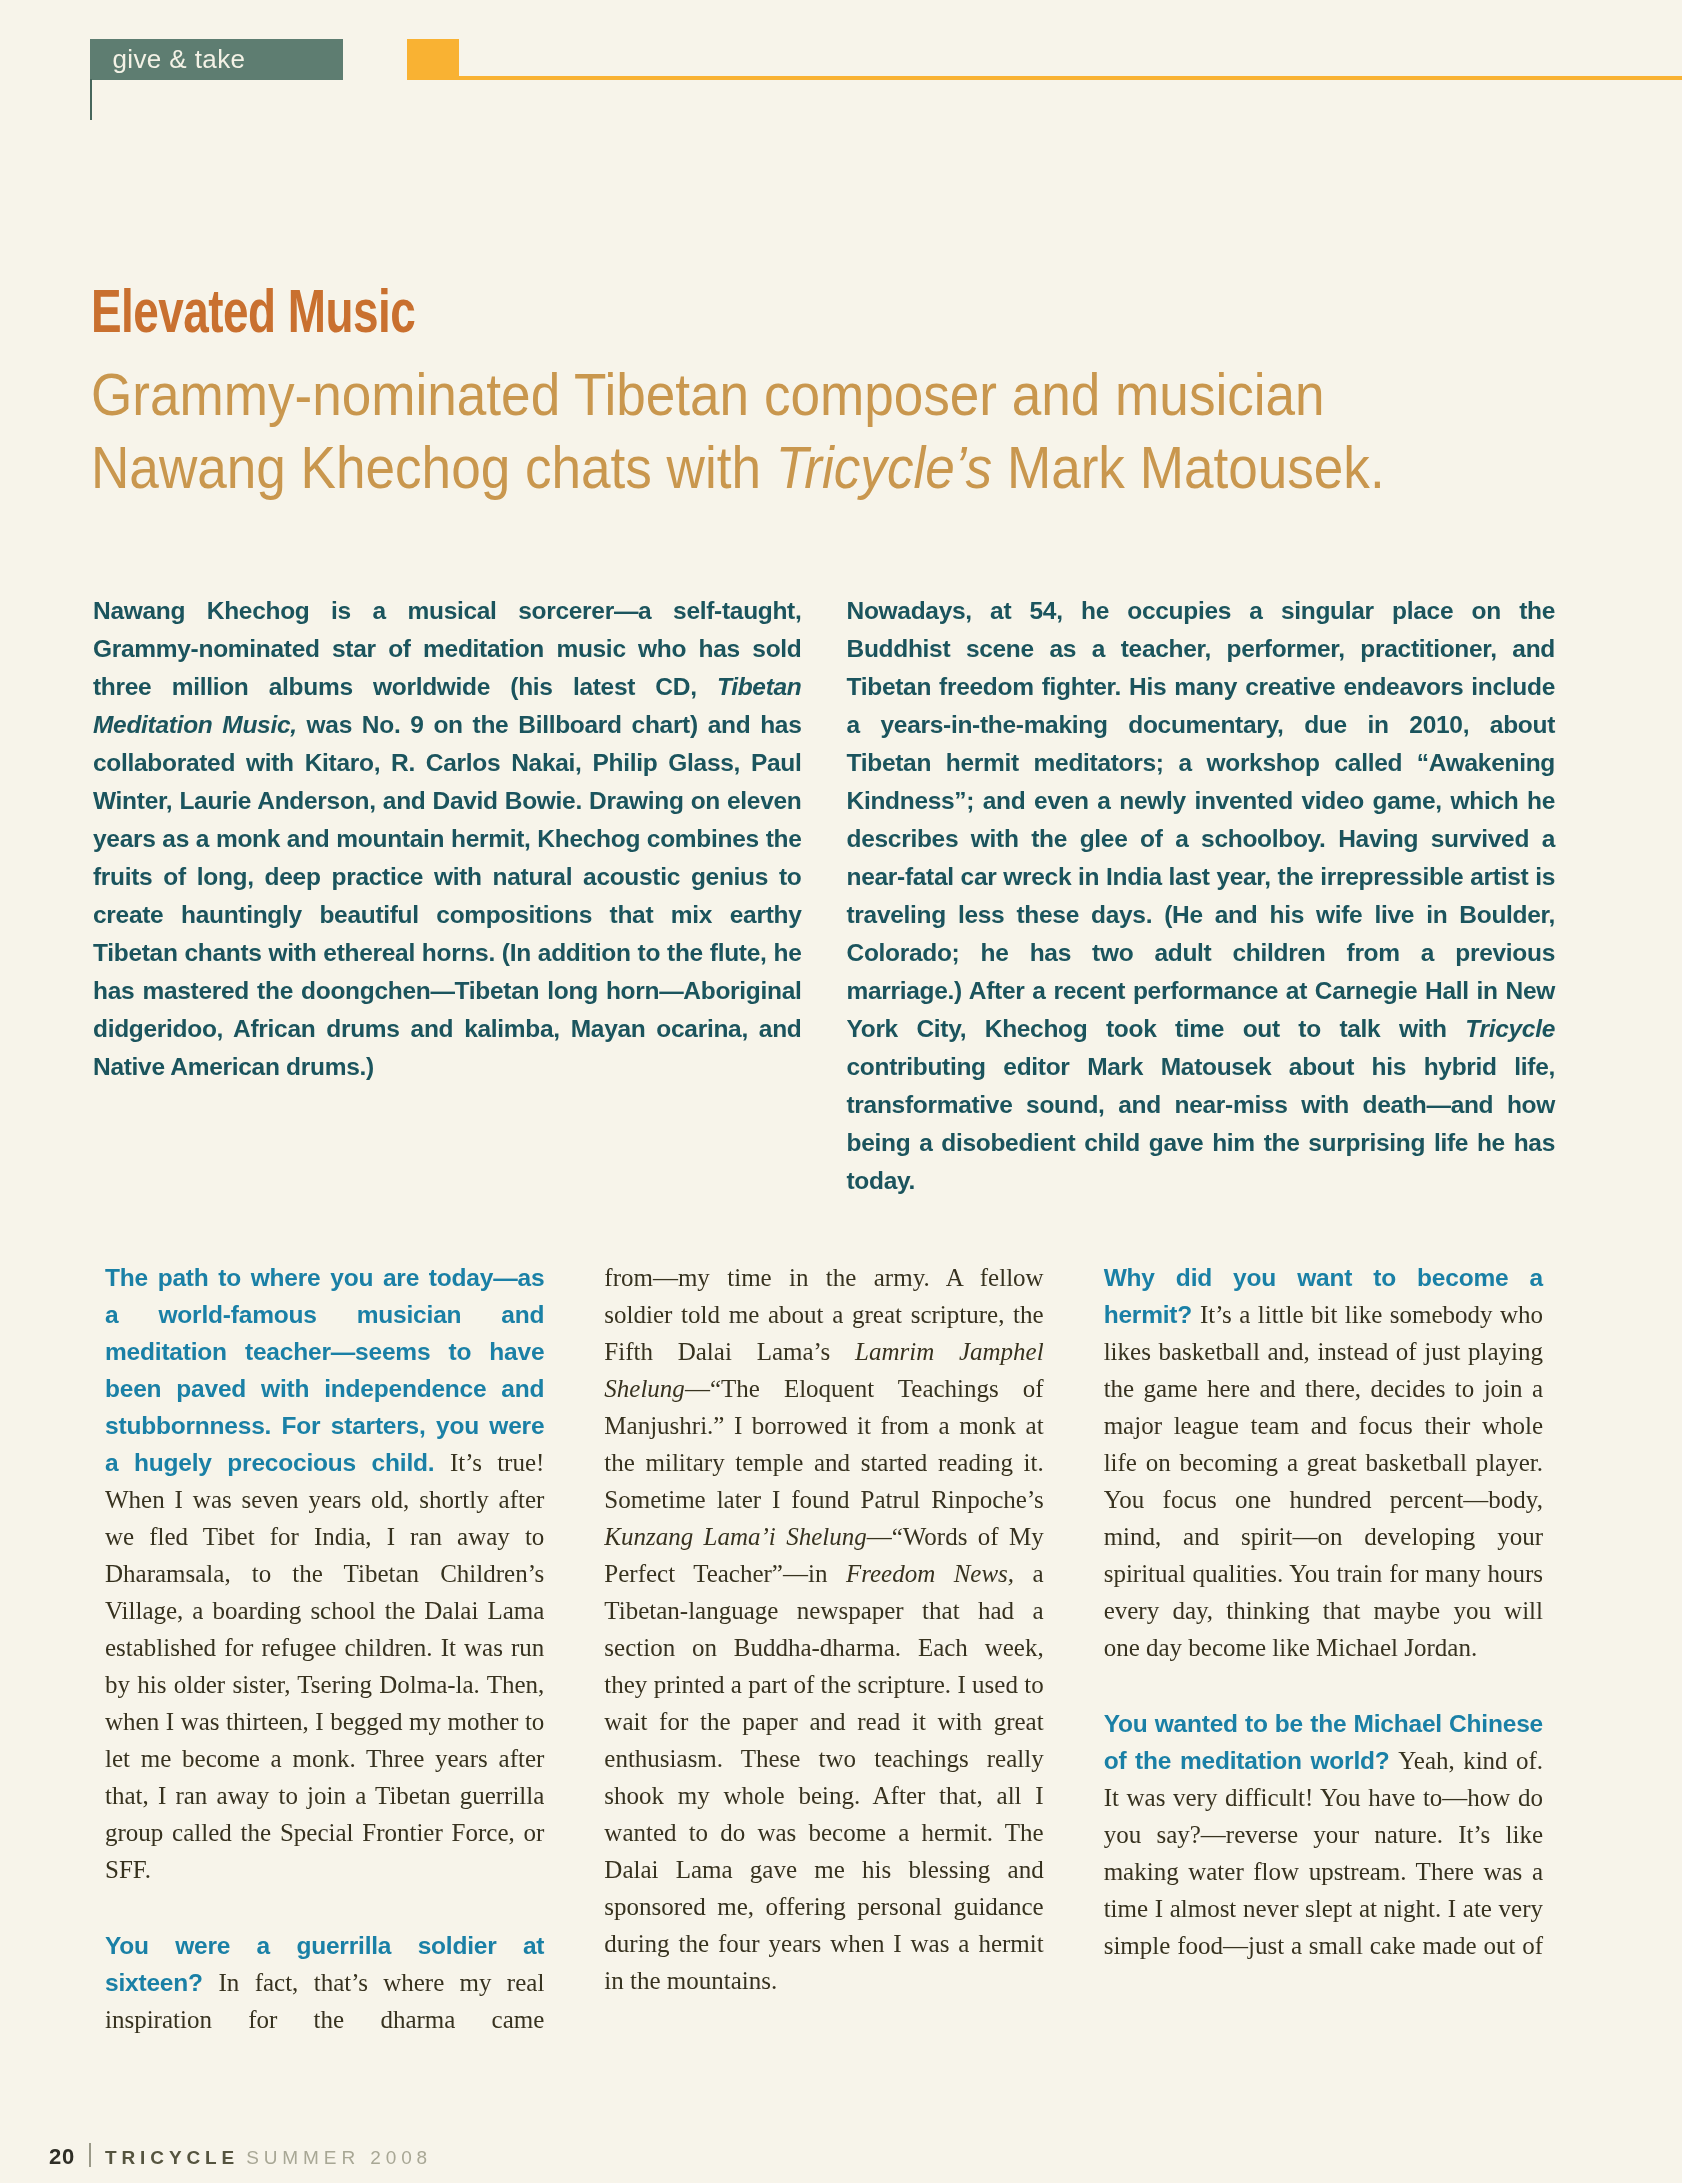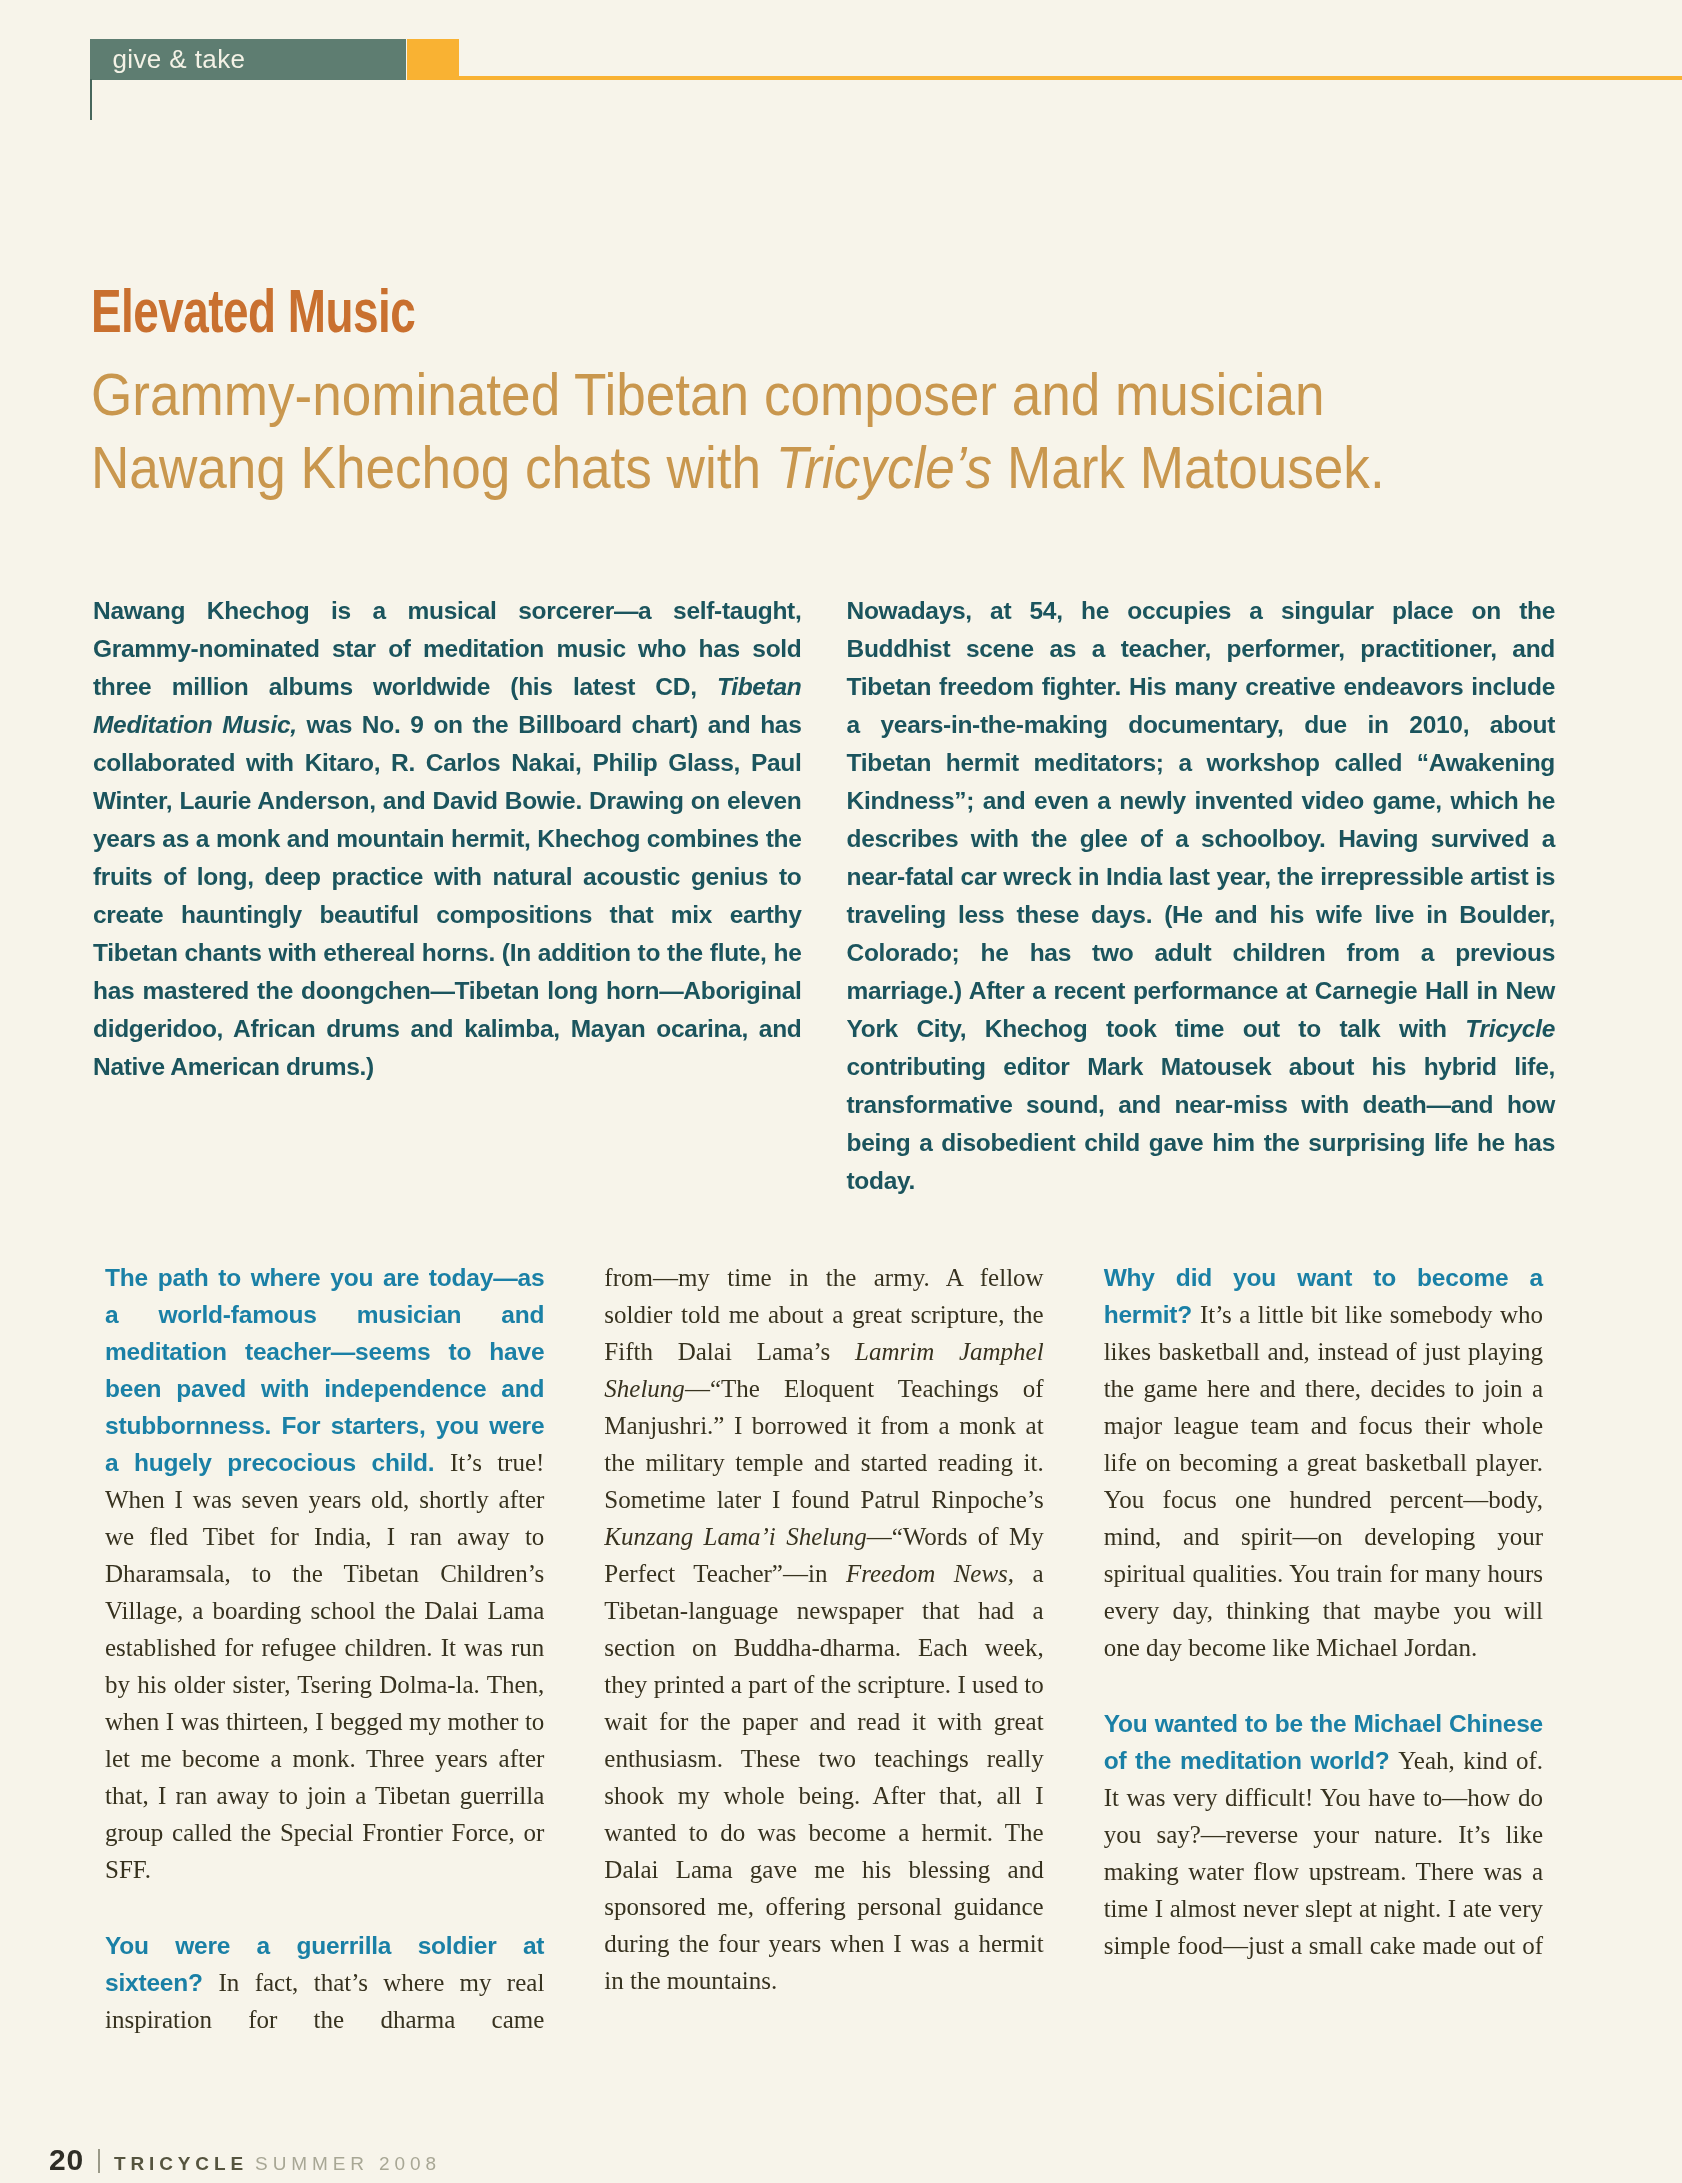--- a/index.html
+++ b/index.html
@@ -7,21 +7,21 @@
   .page {
     position:relative;
     width:1683px; height:2183px;
     background:#f7f4ea;
     overflow:hidden;
     font-family:"Liberation Sans", sans-serif;
   }
   
   .tab-box {
     position:absolute; left:90px; top:39px;
-    width:316px; height:41px;
+    width:253px; height:41px;
     background:#5e7d71;
     color:#f4f2e6;
     font-size:26px; line-height:41px;
     padding-left:22.4px; box-sizing:border-box;
     letter-spacing:0.4px;
   }
   .orange-square {
     position:absolute; left:407px; top:39px;
     width:52px; height:41px;
     background:#f9b233;
@@ -85,21 +85,21 @@
     letter-spacing:-0.2px;
     font-size:24.5px;
   }
   .rt-i { font-style:italic; }
   
   .footer {
     position:absolute; left:49px; top:2143px;
     white-space:nowrap;
   }
   .footer .pagenum {
-    font-size:30px; font-weight:700; color:#2f2e26;
+    font-size:22px; font-weight:700; color:#2f2e26;
     vertical-align:baseline; letter-spacing:0.7px;
   }
   .footer .bar {
     display:inline-block; width:2.1px; height:24px;
     background:#9a9988; margin:0 14px;
     vertical-align:-2.8px;
   }
   .footer .mag {
     font-size:19px; font-weight:700; color:#55543f;
     letter-spacing:4.9px; vertical-align:baseline;

